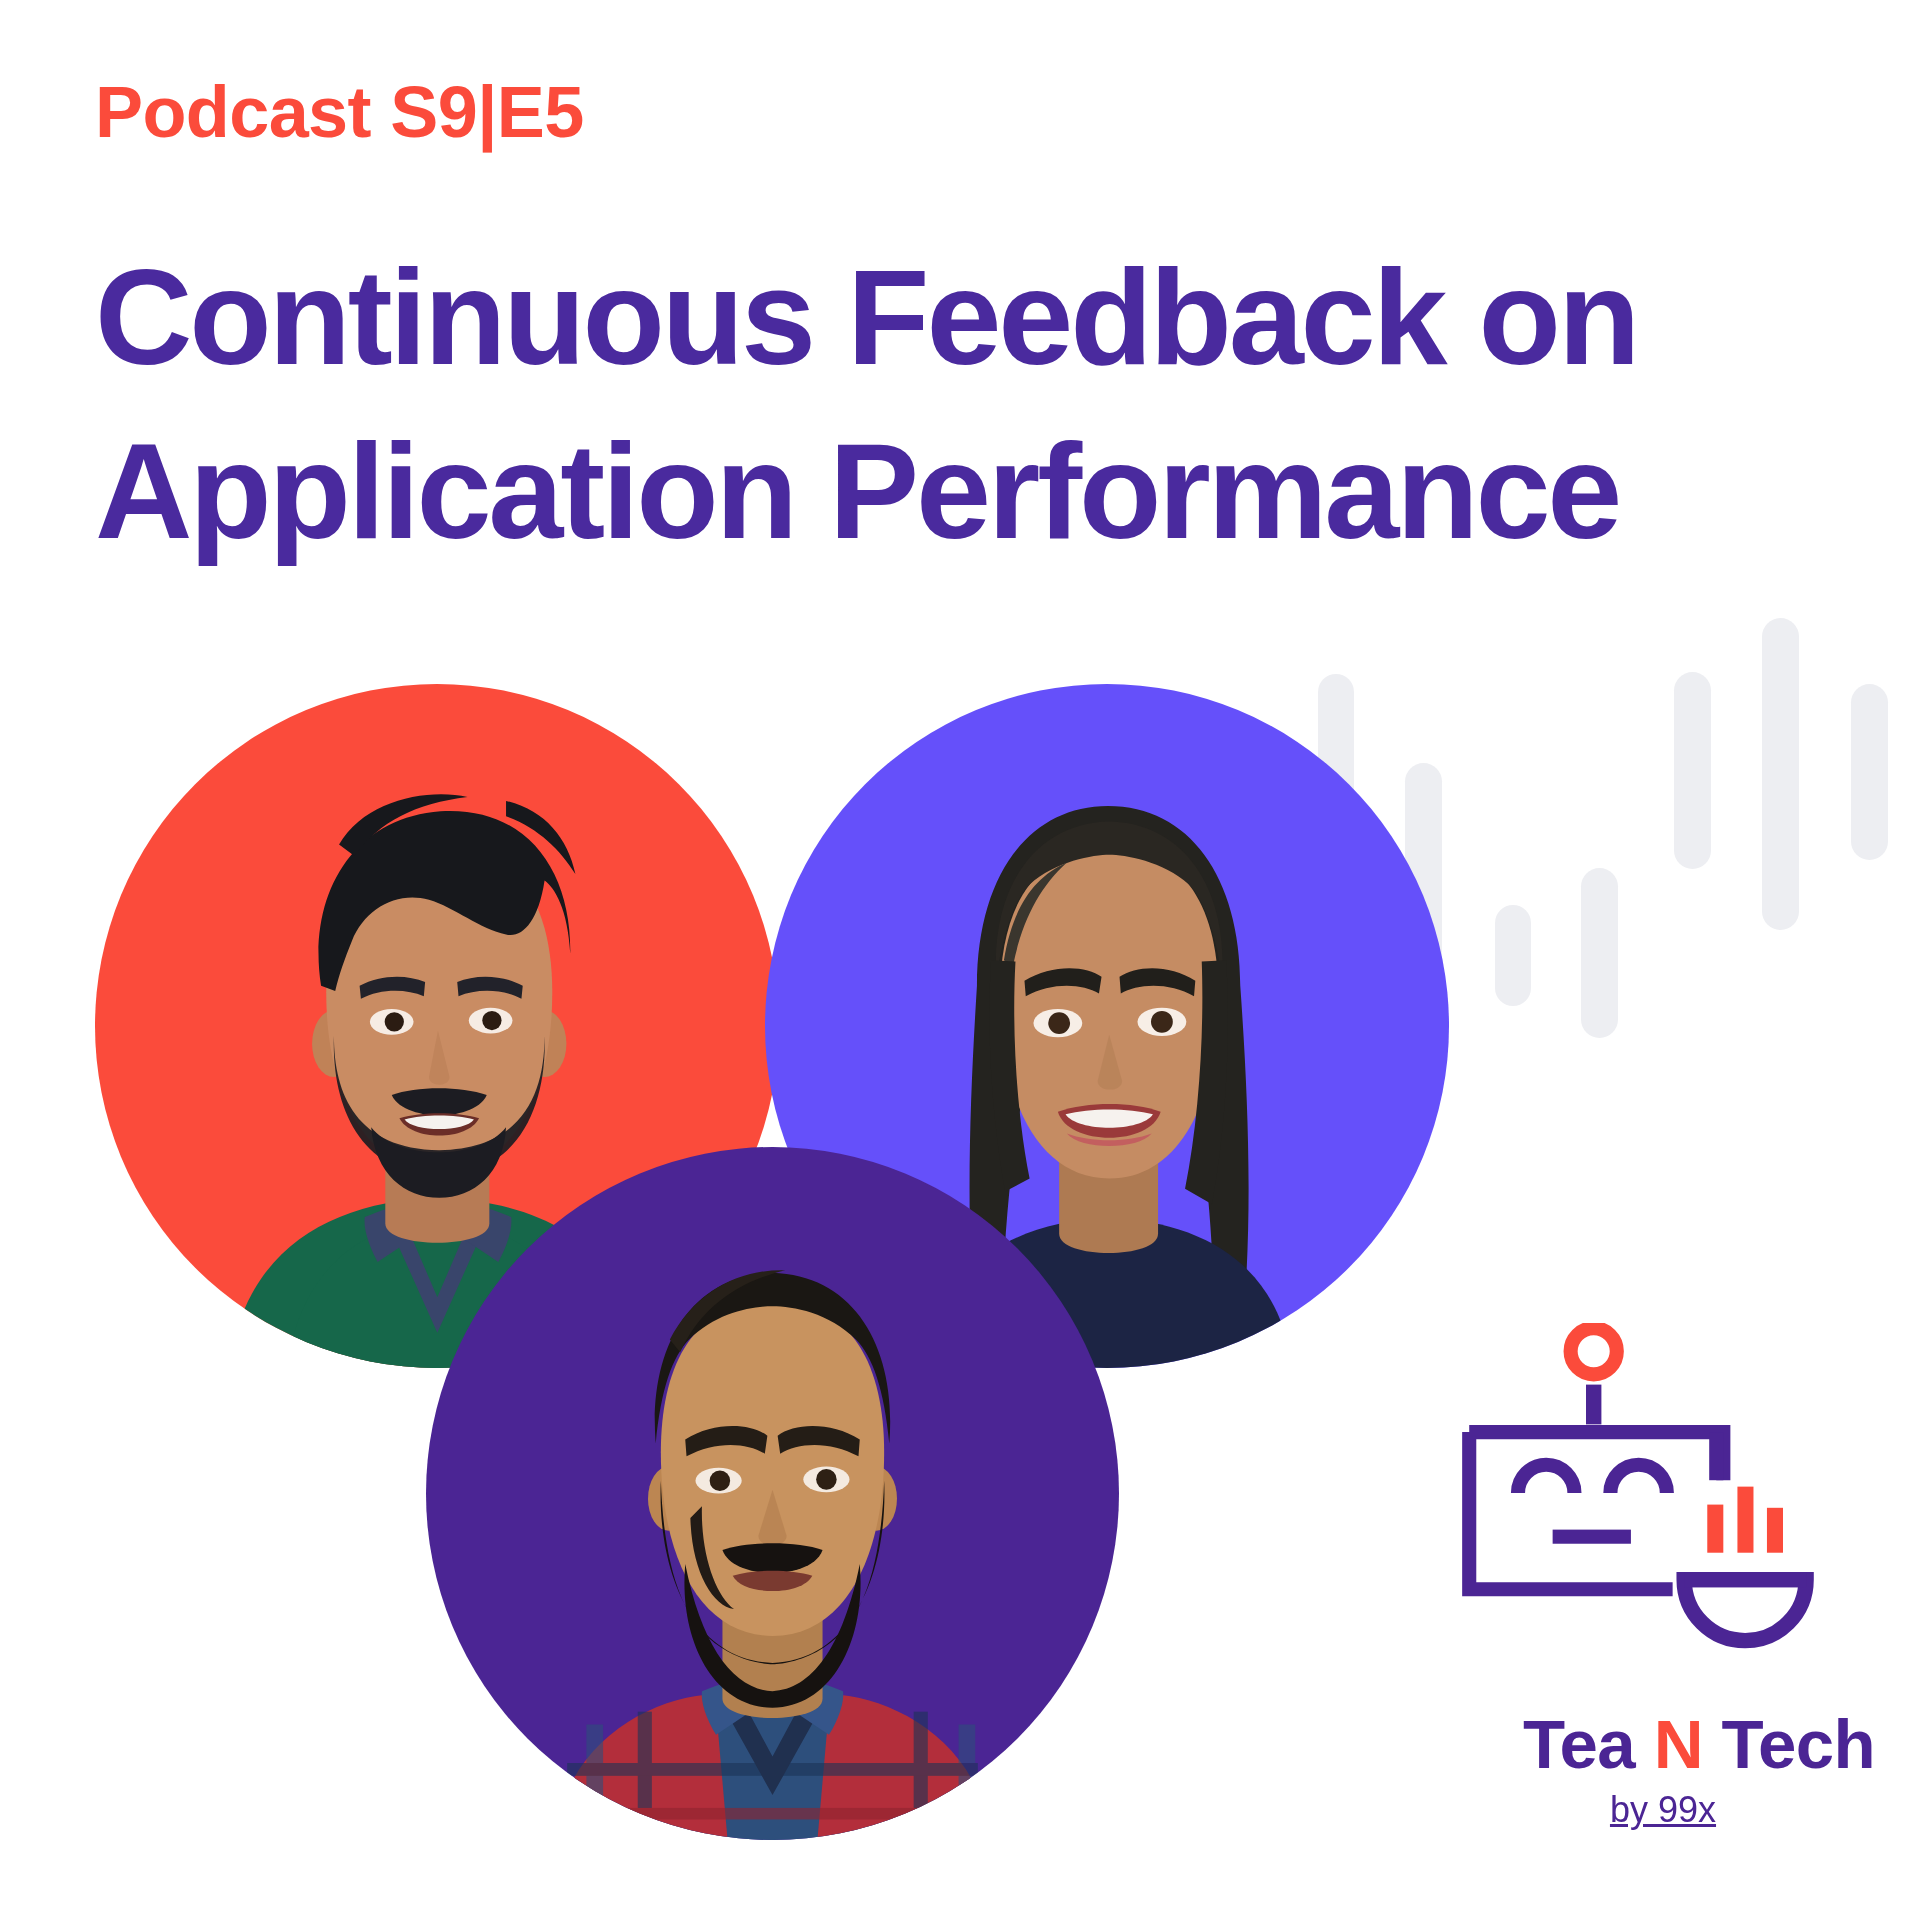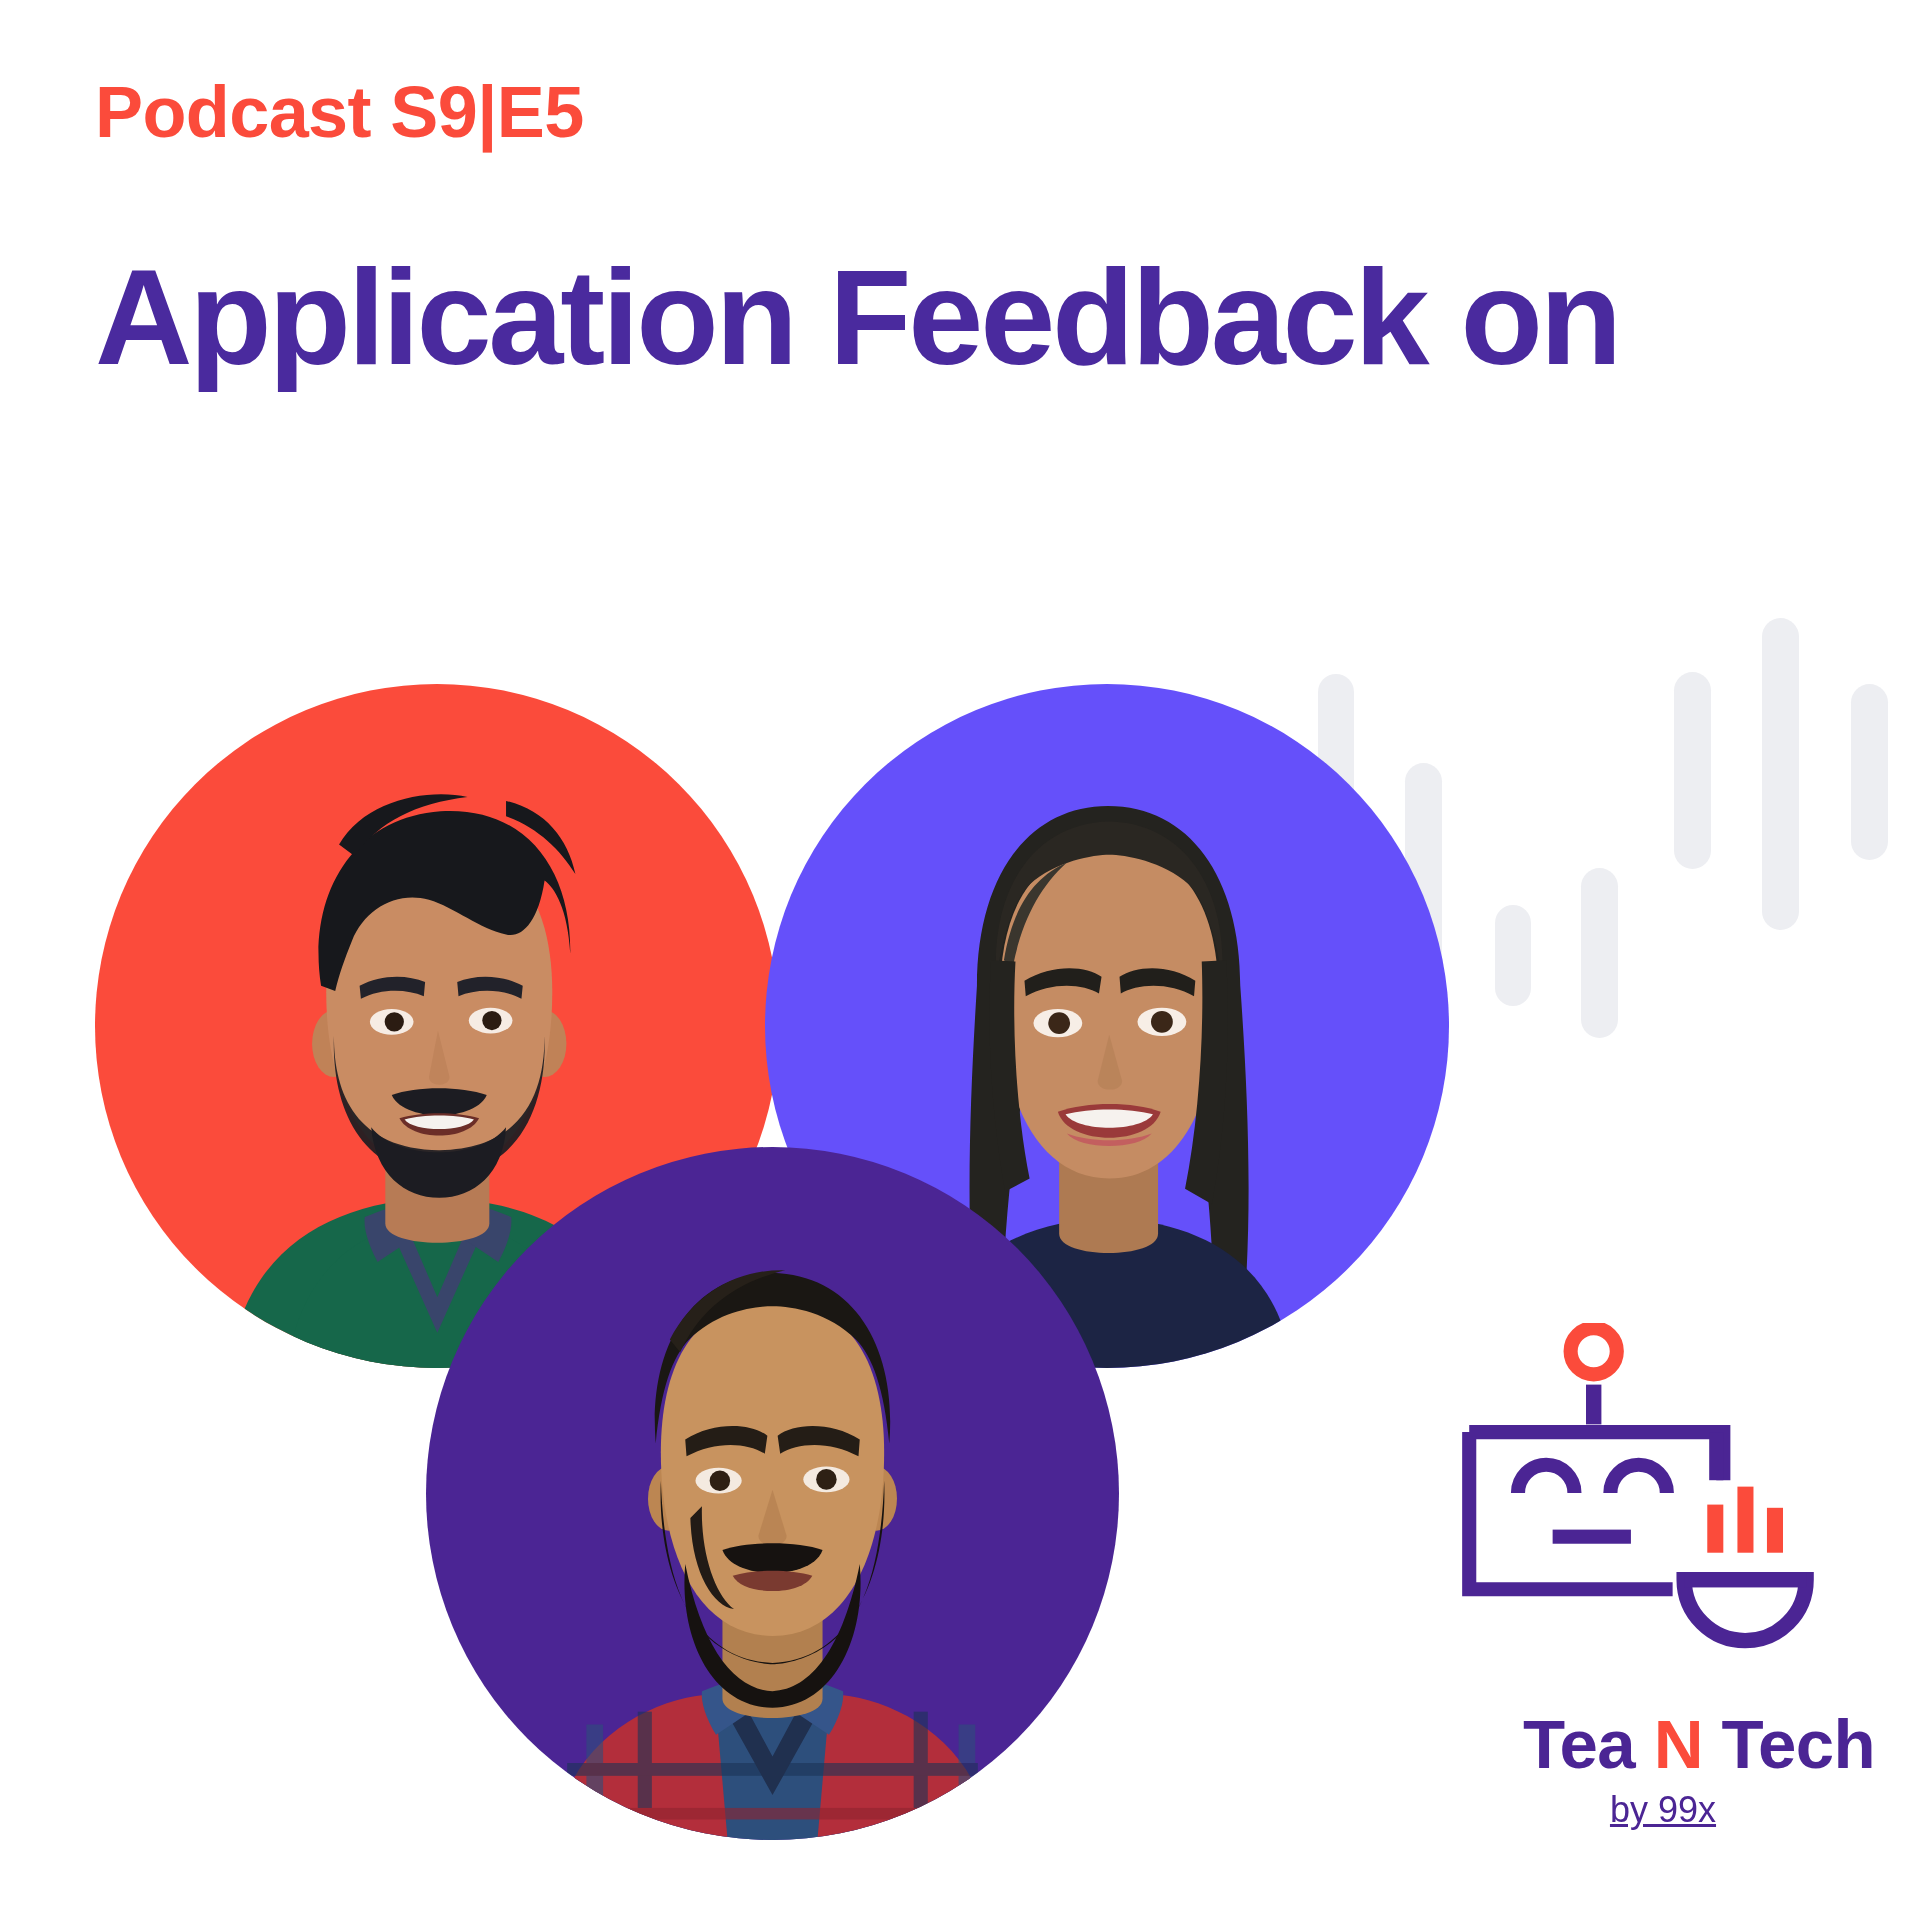--- a/index.html
+++ b/index.html
@@ -110,21 +110,22 @@
     <div class="wave-bar" style="left:1495px;top:905px;width:36px;height:101px;"></div>
     <div class="wave-bar" style="left:1581px;top:868px;width:37px;height:170px;"></div>
     <div class="wave-bar" style="left:1674px;top:672px;width:37px;height:197px;"></div>
     <div class="wave-bar" style="left:1762px;top:618px;width:37px;height:312px;"></div>
     <div class="wave-bar" style="left:1851px;top:684px;width:37px;height:176px;"></div>
   </div>
 
   <div class="eyebrow">Podcast S9|E5</div>
 
   <div class="title-block">
-    <div class="title-line">Application Feedback on</div>
+    <div class="title-line">Continuous Feedback on</div>
+    <div class="title-line">Application Performance</div>
   </div>
 
   <div class="avatar" style="left:95px;top:684px;width:684px;height:684px;">
     <svg viewBox="0 0 1065 1065" preserveAspectRatio="xMidYMid slice">
       <rect x="0" y="0" width="1065" height="1065" fill="#FB4B3B"></rect>
 
       <path d="M210 1065 C230 880 370 805 533 800 C700 805 840 880 862 1065 Z" fill="#16674A"></path>
       <path d="M300 1065 C315 930 395 865 470 845 L533 1000 L600 845 C676 865 756 930 772 1065 Z" fill="#16674A"></path>
 
       <path d="M455 836 L533 1010 L611 836 L590 822 L533 955 L476 822 Z" fill="#39456B"></path>

